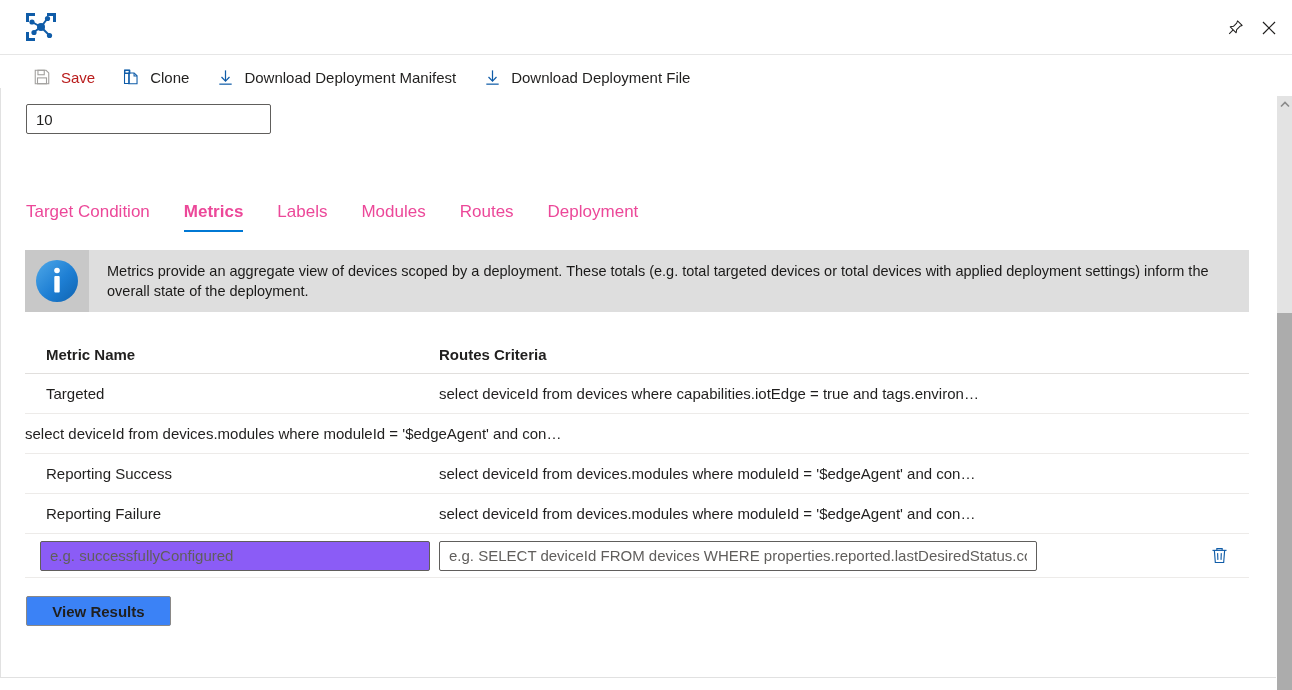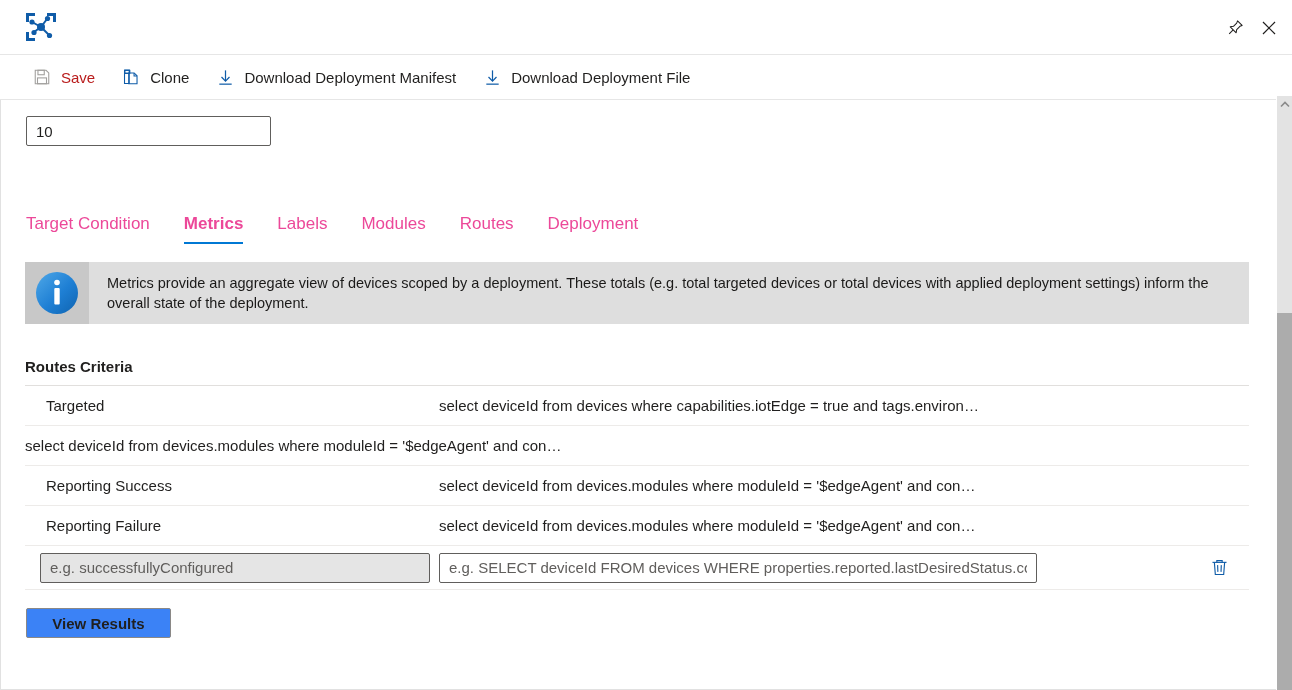--- a/index.html
+++ b/index.html
@@ -65,21 +65,21 @@
     cursor: pointer;
     font-size: 15px; color: #201f1e;
     white-space: nowrap;
   }
   .cmd.disabled { color: #b91c1c; cursor: default; }
   .cmd .ci { width: 20px; height: 20px; margin-right: 9px; display:flex; align-items:center; justify-content:center; flex:none; }
   .cmd .clabel { position: relative; top: 0px; }
 
   
   .content {
-    position: absolute; left: 0; top: 100px;
+    position: absolute; left: 0; top: 88px;
     width: 1276px; height: 590px;
     background: #ffffff;
     border-left: 1px solid #e1e1e1;
     border-bottom: 1px solid #e1e1e1;
     overflow: hidden;
   }
 
   .num-input {
     position: absolute; left: 25px; top: 16px;
     width: 245px; height: 30px;
@@ -144,21 +144,21 @@
   .trow.inputrow { height: 44px; border-bottom: 1px solid #edebe9; }
   .c1 { width: 414px; flex: none; padding-left: 21px; }
   .c2 { flex: 1; padding-left: 0px; }
   .c3 { width: 60px; flex: none; display: flex; align-items: center; justify-content: center; }
 
   .metric-name-input {
     width: 390px; height: 30px;
     border: 1px solid #605e5c; border-radius: 2px;
     font-family: "Liberation Sans", sans-serif;
     font-size: 15px; color: #201f1e;
-    padding: 0 9px; background: #e5e5e5;
+    padding: 0 9px; background: #8b5cf6;
     margin-left: -6px;
   }
   .metric-crit-input {
     width: 598px; height: 30px;
     border: 1px solid #605e5c; border-radius: 2px;
     font-family: "Liberation Sans", sans-serif;
     font-size: 15px; color: #201f1e;
     padding: 0 9px; background: #fff;
   }
   .metric-name-input::placeholder,
@@ -337,20 +337,21 @@
           <circle cx="23" cy="12.5" r="2.8" fill="#ffffff"></circle>
           <rect x="20.3" y="18" width="5.4" height="16.5" rx="1" fill="#ffffff"></rect>
         </svg>
       </div>
       <div class="msgbar-text">Metrics provide an aggregate view of devices scoped by a deployment.  These totals (e.g. total targeted devices or total devices with applied deployment settings) inform the overall state of the deployment.</div>
     </div>
 
     <div class="table">
 
       <div class="trow head">
+        <div class="c1">Metric Name</div>
         <div class="c2">Routes Criteria</div>
         <div class="c3"></div>
       </div>
 
       <div class="trow">
         <div class="c1">Targeted</div>
         <div class="c2">select deviceId from devices where capabilities.iotEdge = true and tags.environ…</div>
         <div class="c3"></div>
       </div>
 

